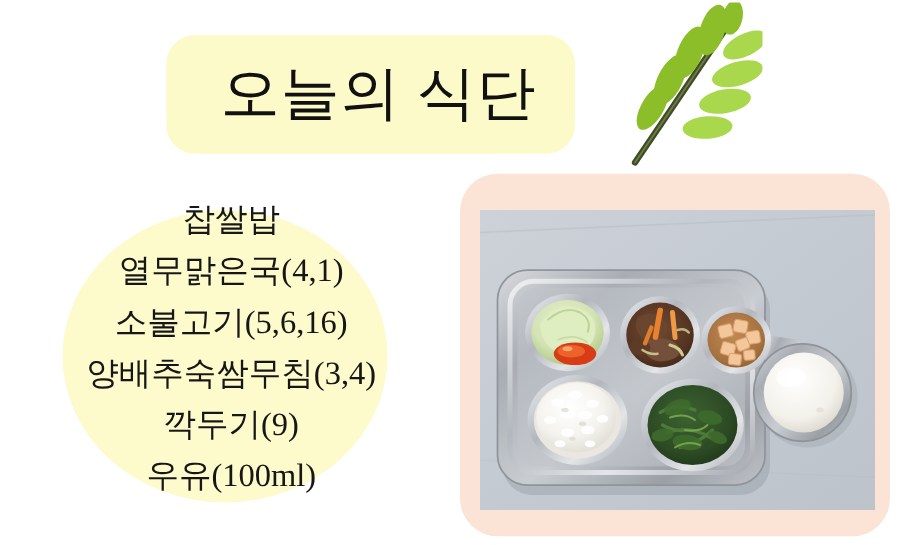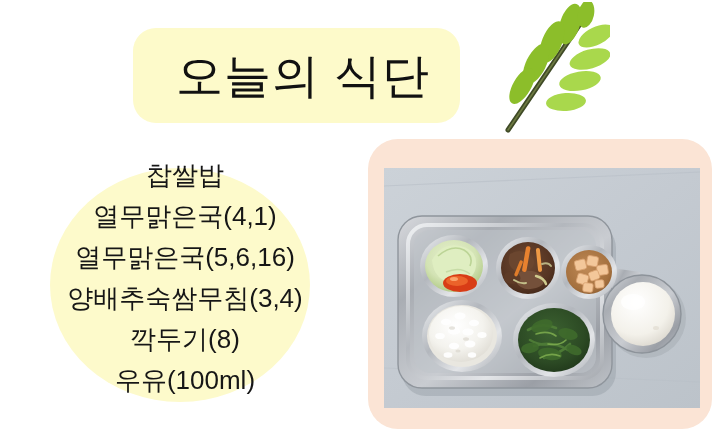--- a/index.html
+++ b/index.html
@@ -3,21 +3,21 @@
 <meta charset="utf-8">
 <style>
   html,body{margin:0;padding:0;}
   body{
     width:719px;height:436px;
     background:#ffffff;
     font-family:"Liberation Sans","DejaVu Sans",sans-serif;
     overflow:hidden;
     position:relative;
   }
-  #stage{position:absolute;left:0;top:0;width:719px;height:436px;}
+  #stage{position:absolute;left:0;top:0;width:719px;height:436px;font-family:Liberation Serif, serif;}
 
   
   .title-banner{
     position:absolute;left:133px;top:28px;width:327px;height:95px;
     background:#fdfaca;border-radius:23px;
   }
   .title-text{
     position:absolute;left:133px;top:28px;width:340px;height:95px;
     display:flex;align-items:center;justify-content:center;
     font-size:47px;font-weight:400;color:#111111;
@@ -81,23 +81,23 @@
 
       <ellipse cx="106" cy="12" rx="8" ry="14" fill="#8cbe2a" transform="rotate(12 106 12)"></ellipse>
     </svg>
   </div>
 
   <div class="menu-ellipse"></div>
 
   <div class="menu-list">
     <div class="menu-item">찹쌀밥</div>
     <div class="menu-item">열무맑은국(4,1)</div>
-    <div class="menu-item">열무맑은국(5,6,16)</div>
+    <div class="menu-item">소불고기(5,6,16)</div>
     <div class="menu-item">양배추숙쌈무침(3,4)</div>
-    <div class="menu-item">깍두기(8)</div>
+    <div class="menu-item">깍두기(9)</div>
     <div class="menu-item">우유(100ml)</div>
   </div>
 
   <div class="photo-card"></div>
   <div class="photo">
     <svg viewBox="0 0 316 240" xmlns="http://www.w3.org/2000/svg">
       <defs>
         <linearGradient id="tableG" x1="0" y1="0" x2="1" y2="1">
           <stop offset="0%" stop-color="#ccd2d8"></stop>
           <stop offset="50%" stop-color="#c4cad1"></stop>

